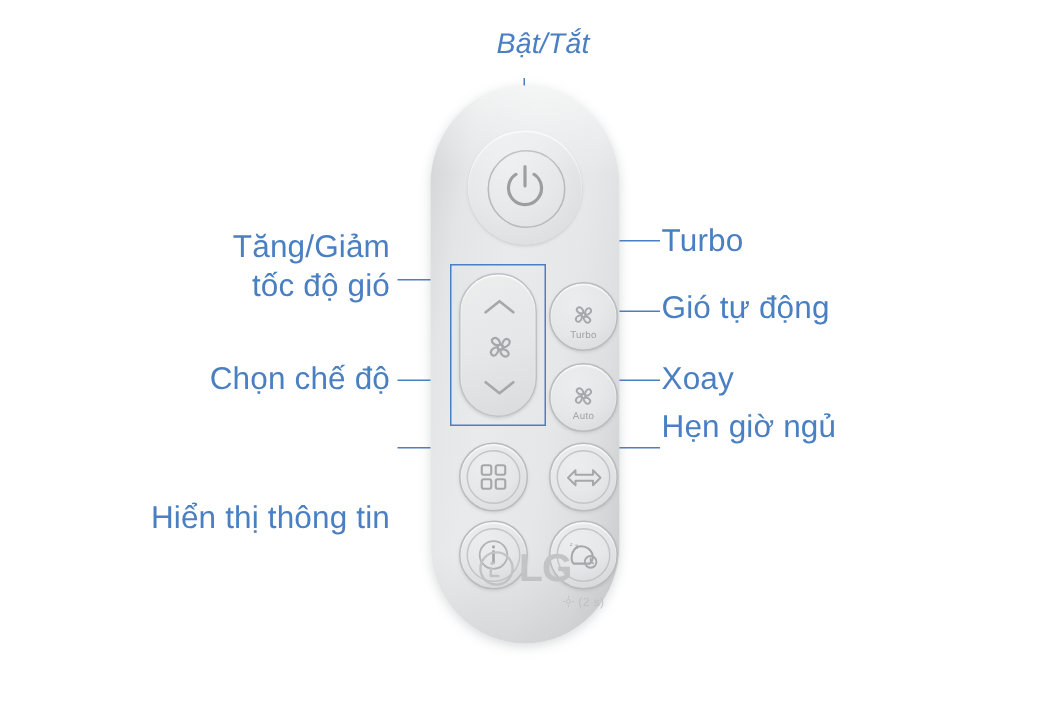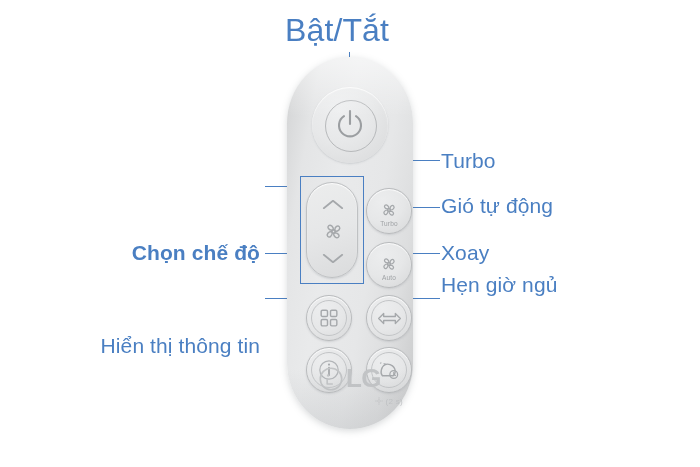--- a/index.html
+++ b/index.html
@@ -121,26 +121,30 @@
   #lg-logo .lgtext{
     font-size:26px;font-weight:bold;color:#c2c4c6;letter-spacing:-0.5px;
     font-family:"Liberation Sans", sans-serif;
   }
 </style>
 </head>
 <body>
 
 <div id="stage">
 
-  <div class="label c" style="left:237px;top:17px;width:200px;font-size:32px;">
+  <div class="label c" style="left:262px;top:17px;width:200px;font-size:19px;font-style:italic;">
     <span>Bật/Tắt</span>
   </div>
 
-
-  <div class="label r" style="left:60px;top:240px;width:200px;font-weight:bold;">
+  <div class="label r" style="left:60px;top:152px;width:200px;">
+    <span>Tăng/Giảm</span>
+    <span class="ln2">tốc độ gió</span>
+  </div>
+
+  <div class="label r" style="left:60px;top:240px;width:200px;">
     <span>Chọn chế độ</span>
   </div>
 
   <div class="label r" style="left:25px;top:285px;width:235px;margin-top:48px;">
     <span>Hiển thị thông tin</span>
   </div>
 
   <div class="label l" style="left:441px;top:148px;width:200px;">
     <span>Turbo</span>
   </div>

